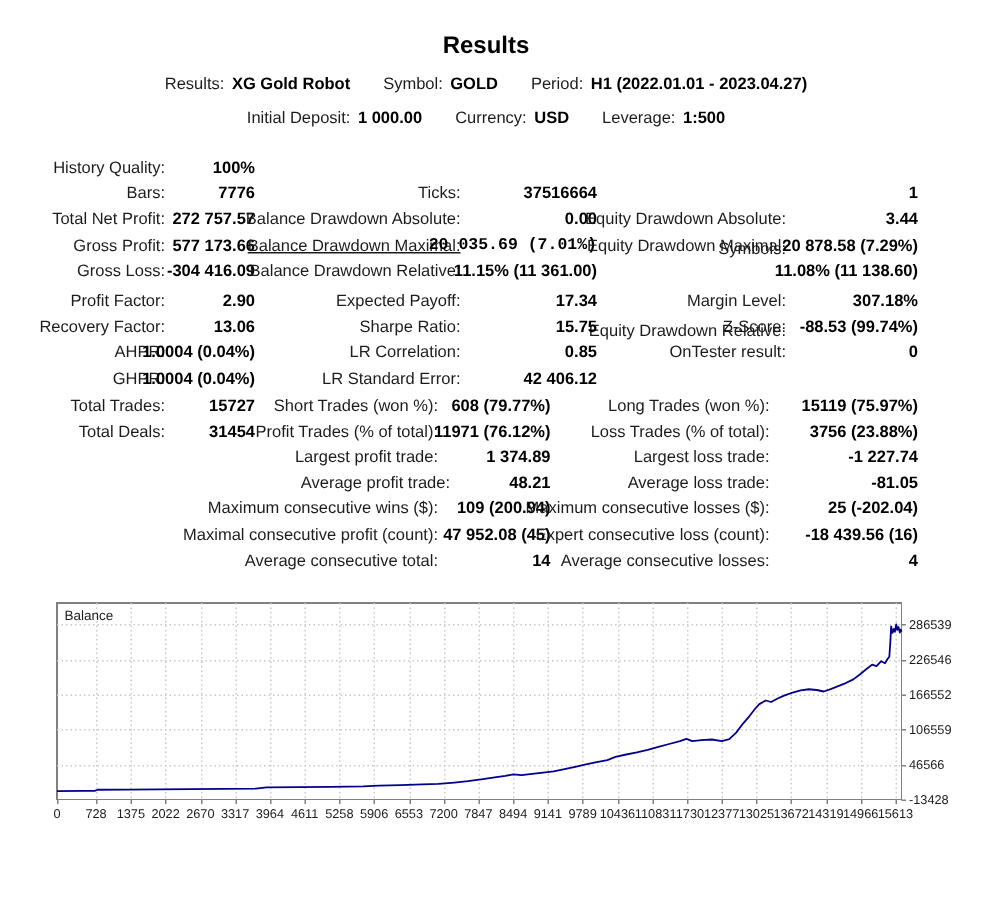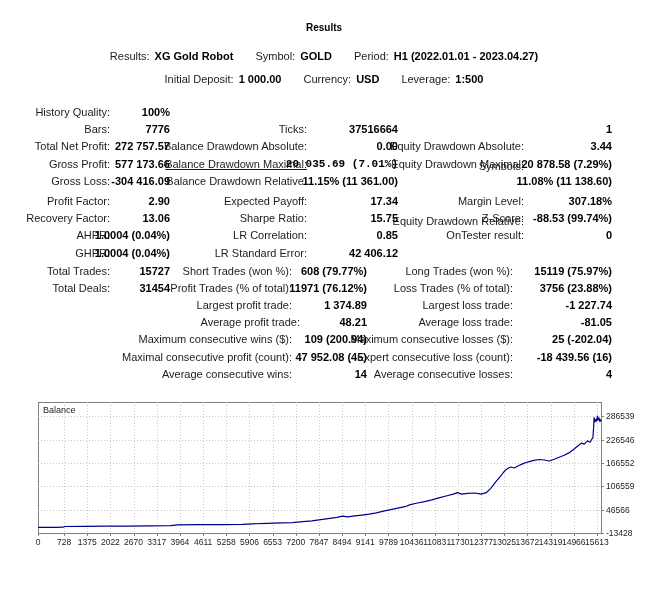--- a/index.html
+++ b/index.html
@@ -2,21 +2,21 @@
 <html><head>
 <meta charset="utf-8">
 <style>
   html,body{margin:0;padding:0;}
   body{
     width:672px;height:600px;background:#ffffff;position:relative;overflow:hidden;
     font-family:"Liberation Sans",sans-serif;color:#1c1c1c;
   }
   .title{
     position:absolute;top:22px;left:0;width:648px;text-align:center;
-    font-size:10px;font-weight:bold;color:#000;
+    font-size:16px;font-weight:bold;color:#000;
   }
   .hline{
     position:absolute;left:0;width:648px;display:flex;justify-content:center;
     gap:22px;font-size:11px;white-space:nowrap;
   }
   .hline.h1{top:50px}
   .hline.h2{top:73px}
   .pair .lab{margin-right:5px}
   .val{font-weight:bold;color:#000}
   .lbl{color:#1c1c1c}
@@ -164,21 +164,21 @@
         <span class="lbl" style="right: 99px;">Maximum consecutive losses ($):</span>
         <span class="val" style="right: 0px;">25 (-202.04)</span>
       </div>
       <div class="srow">
         <span class="lbl" style="right: 320px;">Maximal consecutive profit (count):</span>
         <span class="val" style="right: 245px;">47 952.08 (45)</span>
         <span class="lbl" style="right: 99px;">Expert consecutive loss (count):</span>
         <span class="val" style="right: 0px;">-18 439.56 (16)</span>
       </div>
       <div class="srow">
-        <span class="lbl" style="right: 320px;">Average consecutive wins:</span>
+        <span class="lbl" style="right: 320px;">Average consecutive total:</span>
         <span class="val" style="right: 245px;">14</span>
         <span class="lbl" style="right: 99px;">Average consecutive losses:</span>
         <span class="val" style="right: 0px;">4</span>
       </div>
     </div>
   </div>
 
 <div class="chart-wrap">
   <svg width="672" height="164" viewBox="0 0 672 164">
       <rect x="38" y="6" width="563" height="131" fill="#ffffff" stroke="#808080" stroke-width="1" shape-rendering="crispEdges"></rect>

